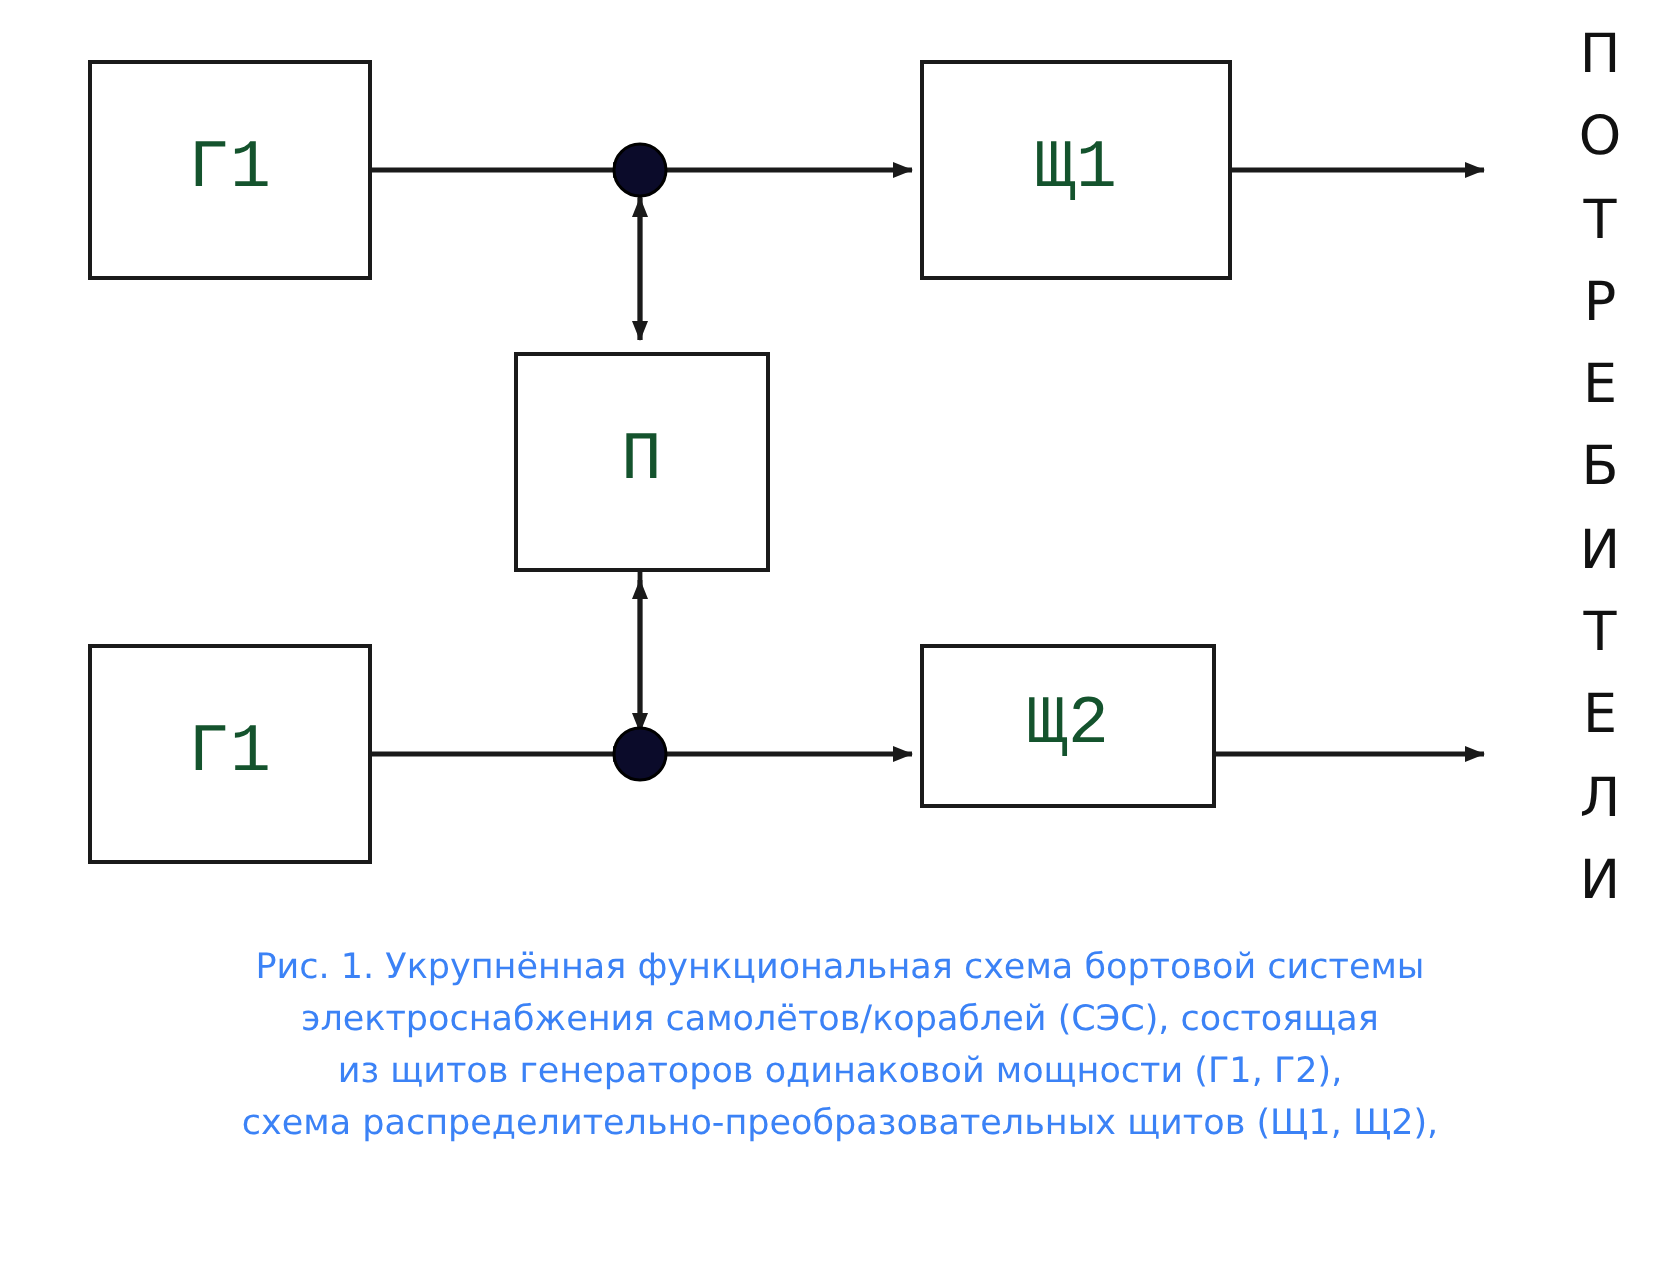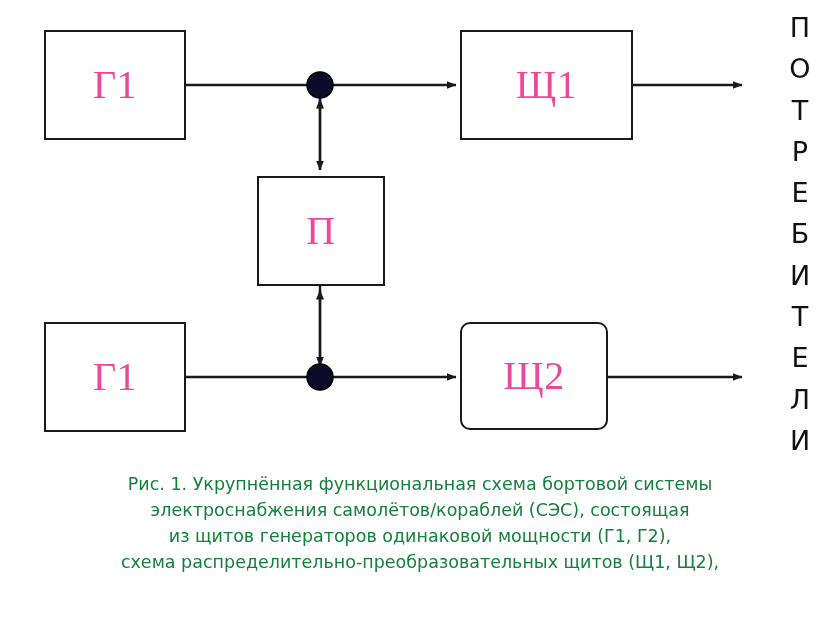--- a/index.html
+++ b/index.html
@@ -40,31 +40,31 @@
   .node-box {
     position: absolute;
     border: 2px solid #1a1a1a;
     background: #ffffff;
     box-sizing: border-box;
     display: flex;
     align-items: center;
     justify-content: center;
   }
   .node-label {
-    font-family: Liberation Serif, serif;
-    font-size: 40px;
+    font-family: Liberation Mono, monospace;
+    font-size: 34px;
     line-height: 1;
-    color: #ec4899;
+    color: #14532d;
     letter-spacing: 0.5px;
   }
 
   #node-g1 { left: 44px;  top: 30px;  width: 142px; height: 110px; }
   #node-g2 { left: 44px;  top: 322px; width: 142px; height: 110px; }
-  #node-sch1 { left: 460px; top: 30px;  width: 173px; height: 110px; }
-  #node-sch2 { left: 460px; top: 322px; width: 148px; height: 108px; border-radius: 10px; }
+  #node-sch1 { left: 460px; top: 30px;  width: 156px; height: 110px; }
+  #node-sch2 { left: 460px; top: 322px; width: 148px; height: 82px; }
   #node-p  { left: 257px; top: 176px; width: 128px; height: 110px; }
 
   
   #consumers-label {
     position: absolute;
     right: 18px;
     top: 14px;
     width: 44px;
     height: 440px;
     display: flex;
@@ -83,21 +83,21 @@
   
   #caption {
     position: absolute;
     left: 0;
     top: 472px;
     width: 840px;
     text-align: center;
     font-family: "DejaVu Sans", sans-serif;
     font-size: 17.5px;
     line-height: 1.48;
-    color: #15803d;
+    color: #3b82f6;
   }
   #caption .cap-line {
     display: block;
     white-space: pre;
   }
 </style>
 </head>
 <body>
 
 <div id="figure-root">

